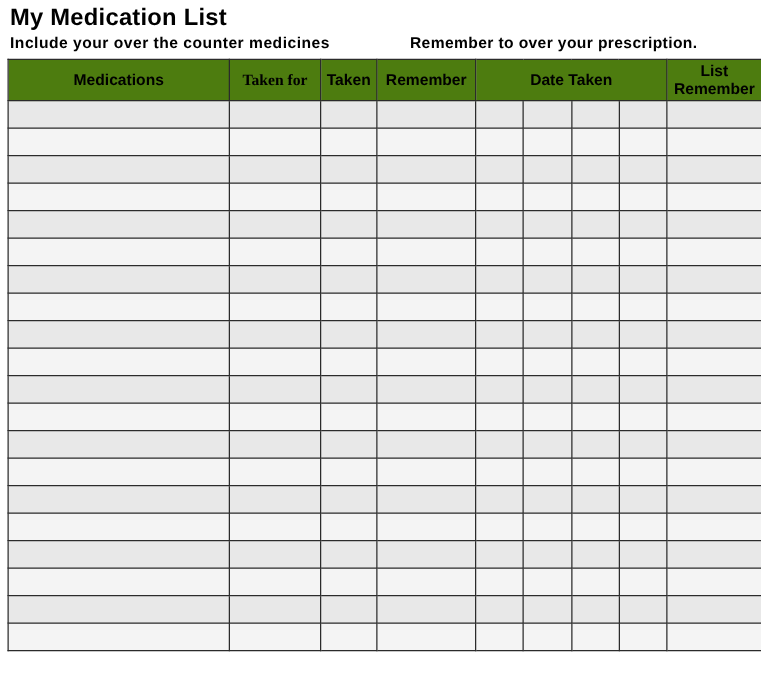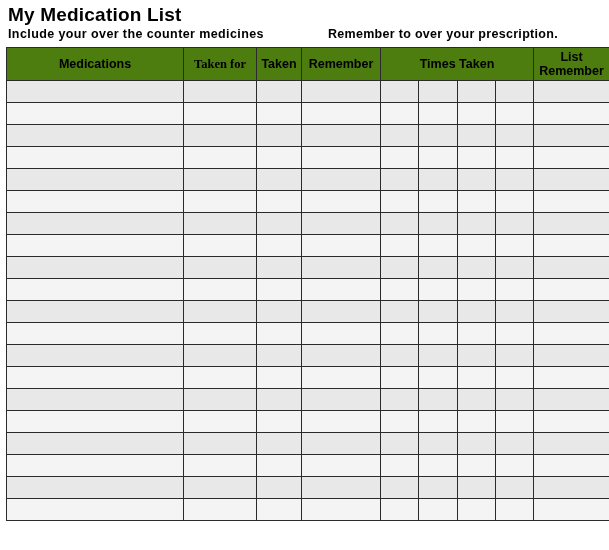--- a/index.html
+++ b/index.html
@@ -97,21 +97,21 @@
     <span class="sub-right">Remember  to over your prescription.</span>
   </div>
 
   <table class="med-table">
     <thead>
       <tr>
         <th class="col-medications" rowspan="1">Medications</th>
         <th class="col-takenfor">Taken for</th>
         <th class="col-dose">Taken</th>
         <th class="col-frequency">Remember</th>
-        <th class="col-times" colspan="4">Times Taken</th>
+        <th class="col-times" colspan="4">Date Taken</th>
         <th class="col-datestopped">
           <span class="stacked">List</span>
           <span class="stacked">Remember</span>
         </th>
       </tr>
     </thead>
     <tbody id="table-body">
         <tr class="row-odd">
           <td class="body-cell"></td>
           <td class="body-cell"></td>

